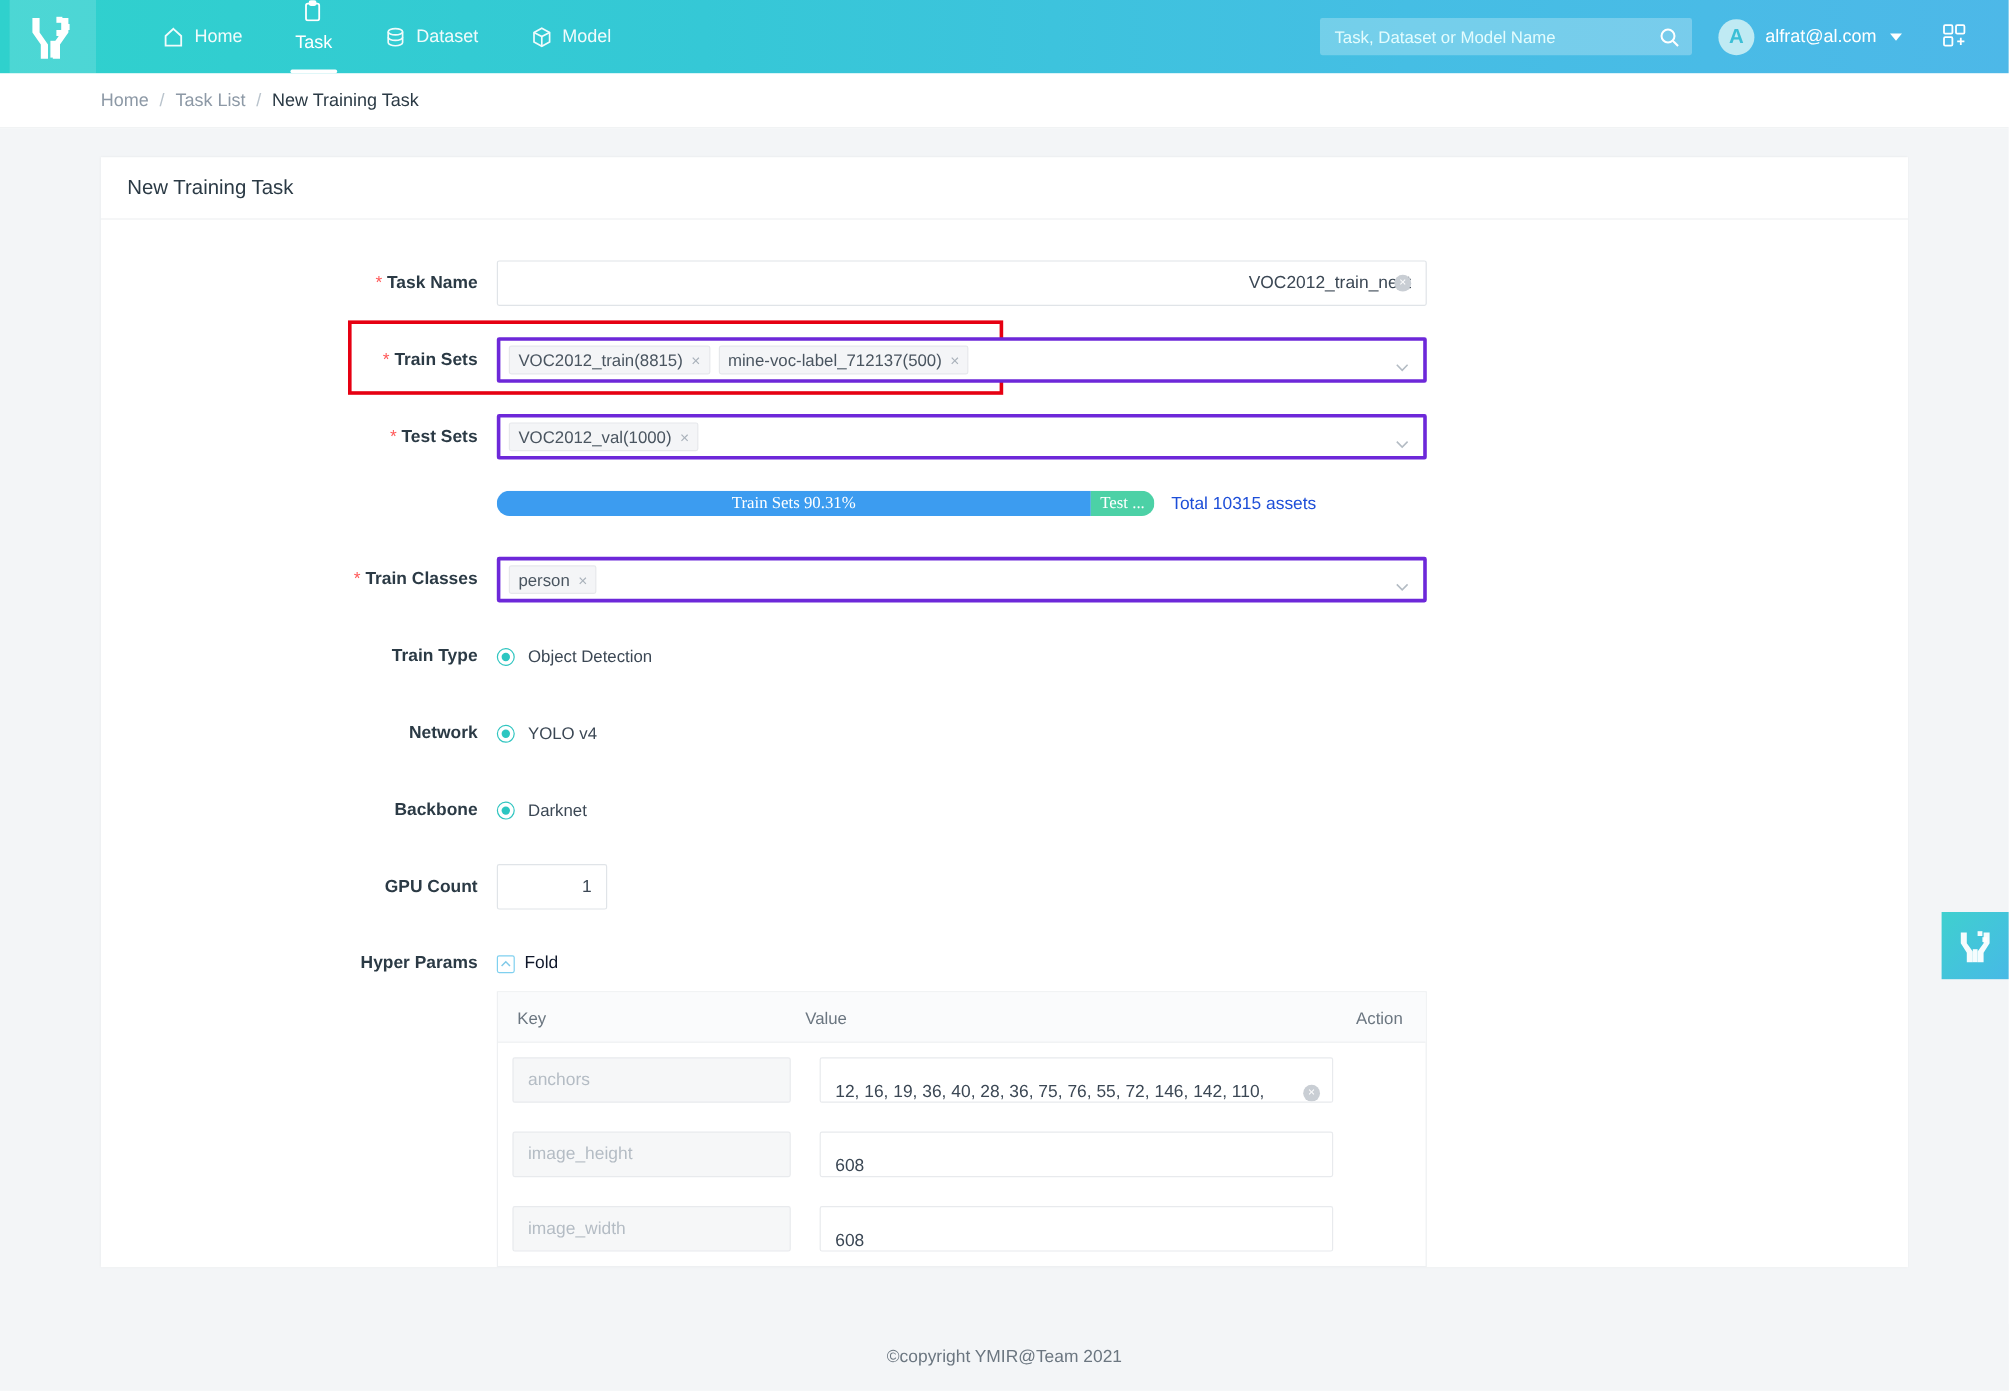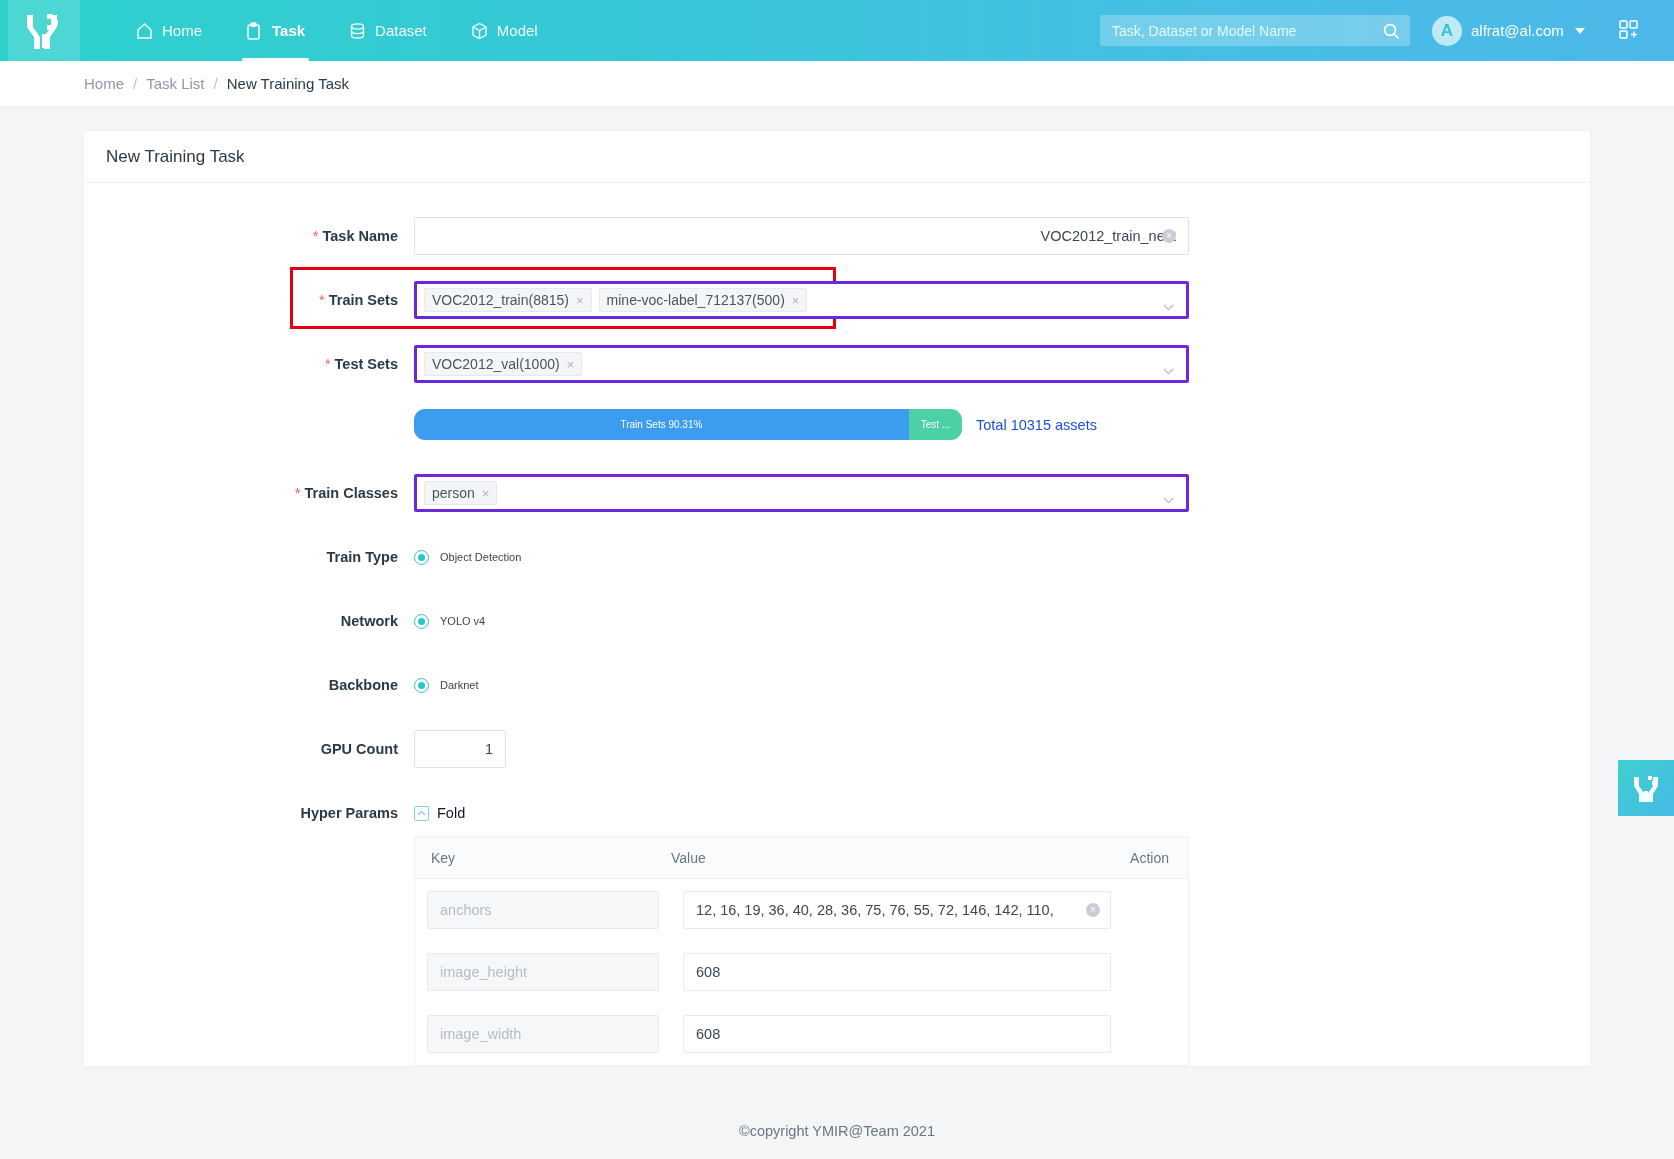--- a/index.html
+++ b/index.html
@@ -29,21 +29,21 @@
   .logo svg { display:block; }
 
   .nav { display:flex; align-items:center; height:61px; margin-left:34px; }
   .nav-item {
     display:flex; align-items:center; gap:9px;
     height:61px; padding:0 22px;
     color:#ffffff; font-size:15px; cursor:pointer;
     position:relative;
     opacity:.93;
   }
-  .nav-item.active { font-weight:bold; opacity:1; }
+  .nav-item.active { font-weight:normal; opacity:1;flex-direction:column; }
   .nav-item.active::after {
     content:""; position:absolute; left:18px; right:18px; bottom:0;
     height:3px; background:#ffffff; border-radius:2px;
   }
   .nav-icon { width:17px; height:18px; display:block; }
 
   .search-box {
     position:absolute; left:1100px; top:15px;
     width:310px; height:31px;
     background:rgba(255,255,255,0.26);
@@ -144,36 +144,36 @@
 
   .highlight-box {
     position:absolute; left:206px; top:-14px;
     width:546px; height:62px;
     border:3px solid #e60012; pointer-events:none;
   }
 
   
   .progress-row { display:flex; align-items:center; margin-left:330px; margin-bottom:34px; }
   .progress {
-    width:548px; height:31px; border-radius:11px; overflow:hidden;
-    display:flex; font-size:10px; color:#fff;
+    width:548px; height:21px; border-radius:11px; overflow:hidden;
+    display:flex; font-size:14px; color:#fff;font-family:Liberation Serif, serif;
   }
   .bar-train { background:#3c9cf0; display:flex; align-items:center; justify-content:center; }
   .bar-test  { background:#4cd1a6; display:flex; align-items:center; justify-content:center; }
   .total-text { margin-left:14px; font-size:14.5px; color:#1d4ed8; }
 
   .radio-line { display:flex; align-items:center; gap:11px; height:38px; }
   .radio {
     width:15px; height:15px; border-radius:50%;
     border:1px solid #30c5c0; background:#fff;
     display:flex; align-items:center; justify-content:center;
     cursor:pointer;
   }
   .radio i { width:7px; height:7px; border-radius:50%; background:#2cc6c1; display:block; }
-  .radio-label { font-size:11px; color:#3b4754; }
+  .radio-label { font-size:14px; color:#3b4754; }
 
   .fold-line { display:flex; align-items:center; gap:8px; height:38px; cursor:pointer; }
   .fold-btn {
     width:15px; height:15px; border:1px solid #7fd0ef; border-radius:2px;
     display:flex; align-items:center; justify-content:center;
   }
   .fold-label { color:#0f172a; font-size:14.5px; }
 
   
   .hp-table { width:775px; border:1px solid #eef0f2; margin-top:4px; }
@@ -186,21 +186,21 @@
   .hp-c2 { width:430px; }
   .hp-c3 { width:86px; text-align:right; padding-right:18px; }
   .hp-row { display:flex; align-items:center; height:62px; padding:0 0 0 12px; }
   .hp-key {
     width:232px; height:38px; border:1px solid #e8eaed; border-radius:2px;
     background:#f6f7f8; display:flex; align-items:center; padding:0 12px;
     font-size:14.5px; color:#b4bcc4;
   }
   .hp-val {
     width:428px; height:38px; border:1px solid #e8eaed; border-radius:2px;
-    background:#fff; display:flex; align-items:center; padding:0 30px 0 12px;
+    background:#fff; display:flex; align-items:flex-end; padding:0 30px 0 12px;
     font-size:14.5px; color:#3b4754; margin-left:24px;
     position:relative; white-space:nowrap; overflow:hidden;
   }
   .hp-val .clear-icon { right:10px; }
 
   
   .footer {
     position:absolute; left:0; right:0; bottom:0; height:56px;
     display:flex; align-items:center; justify-content:center;
     font-size:14.5px; color:#6b7680; background:#f3f5f7;

